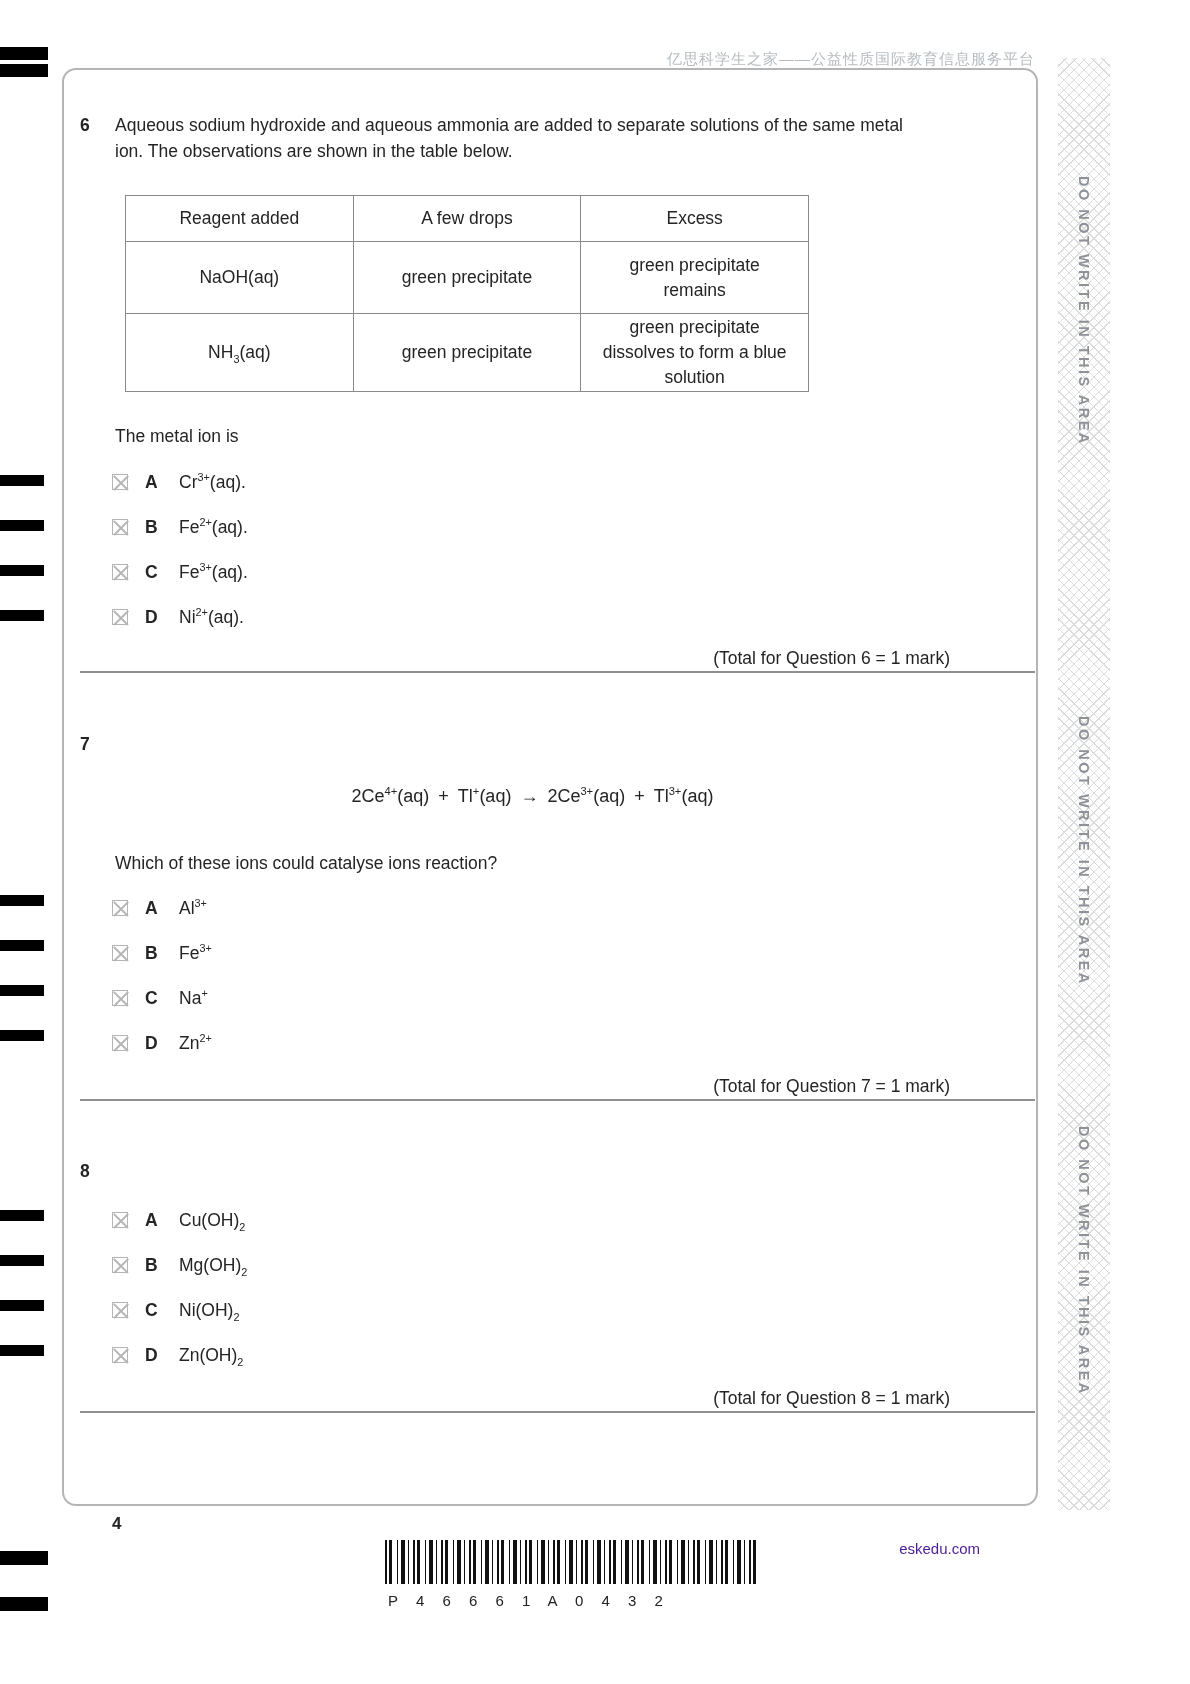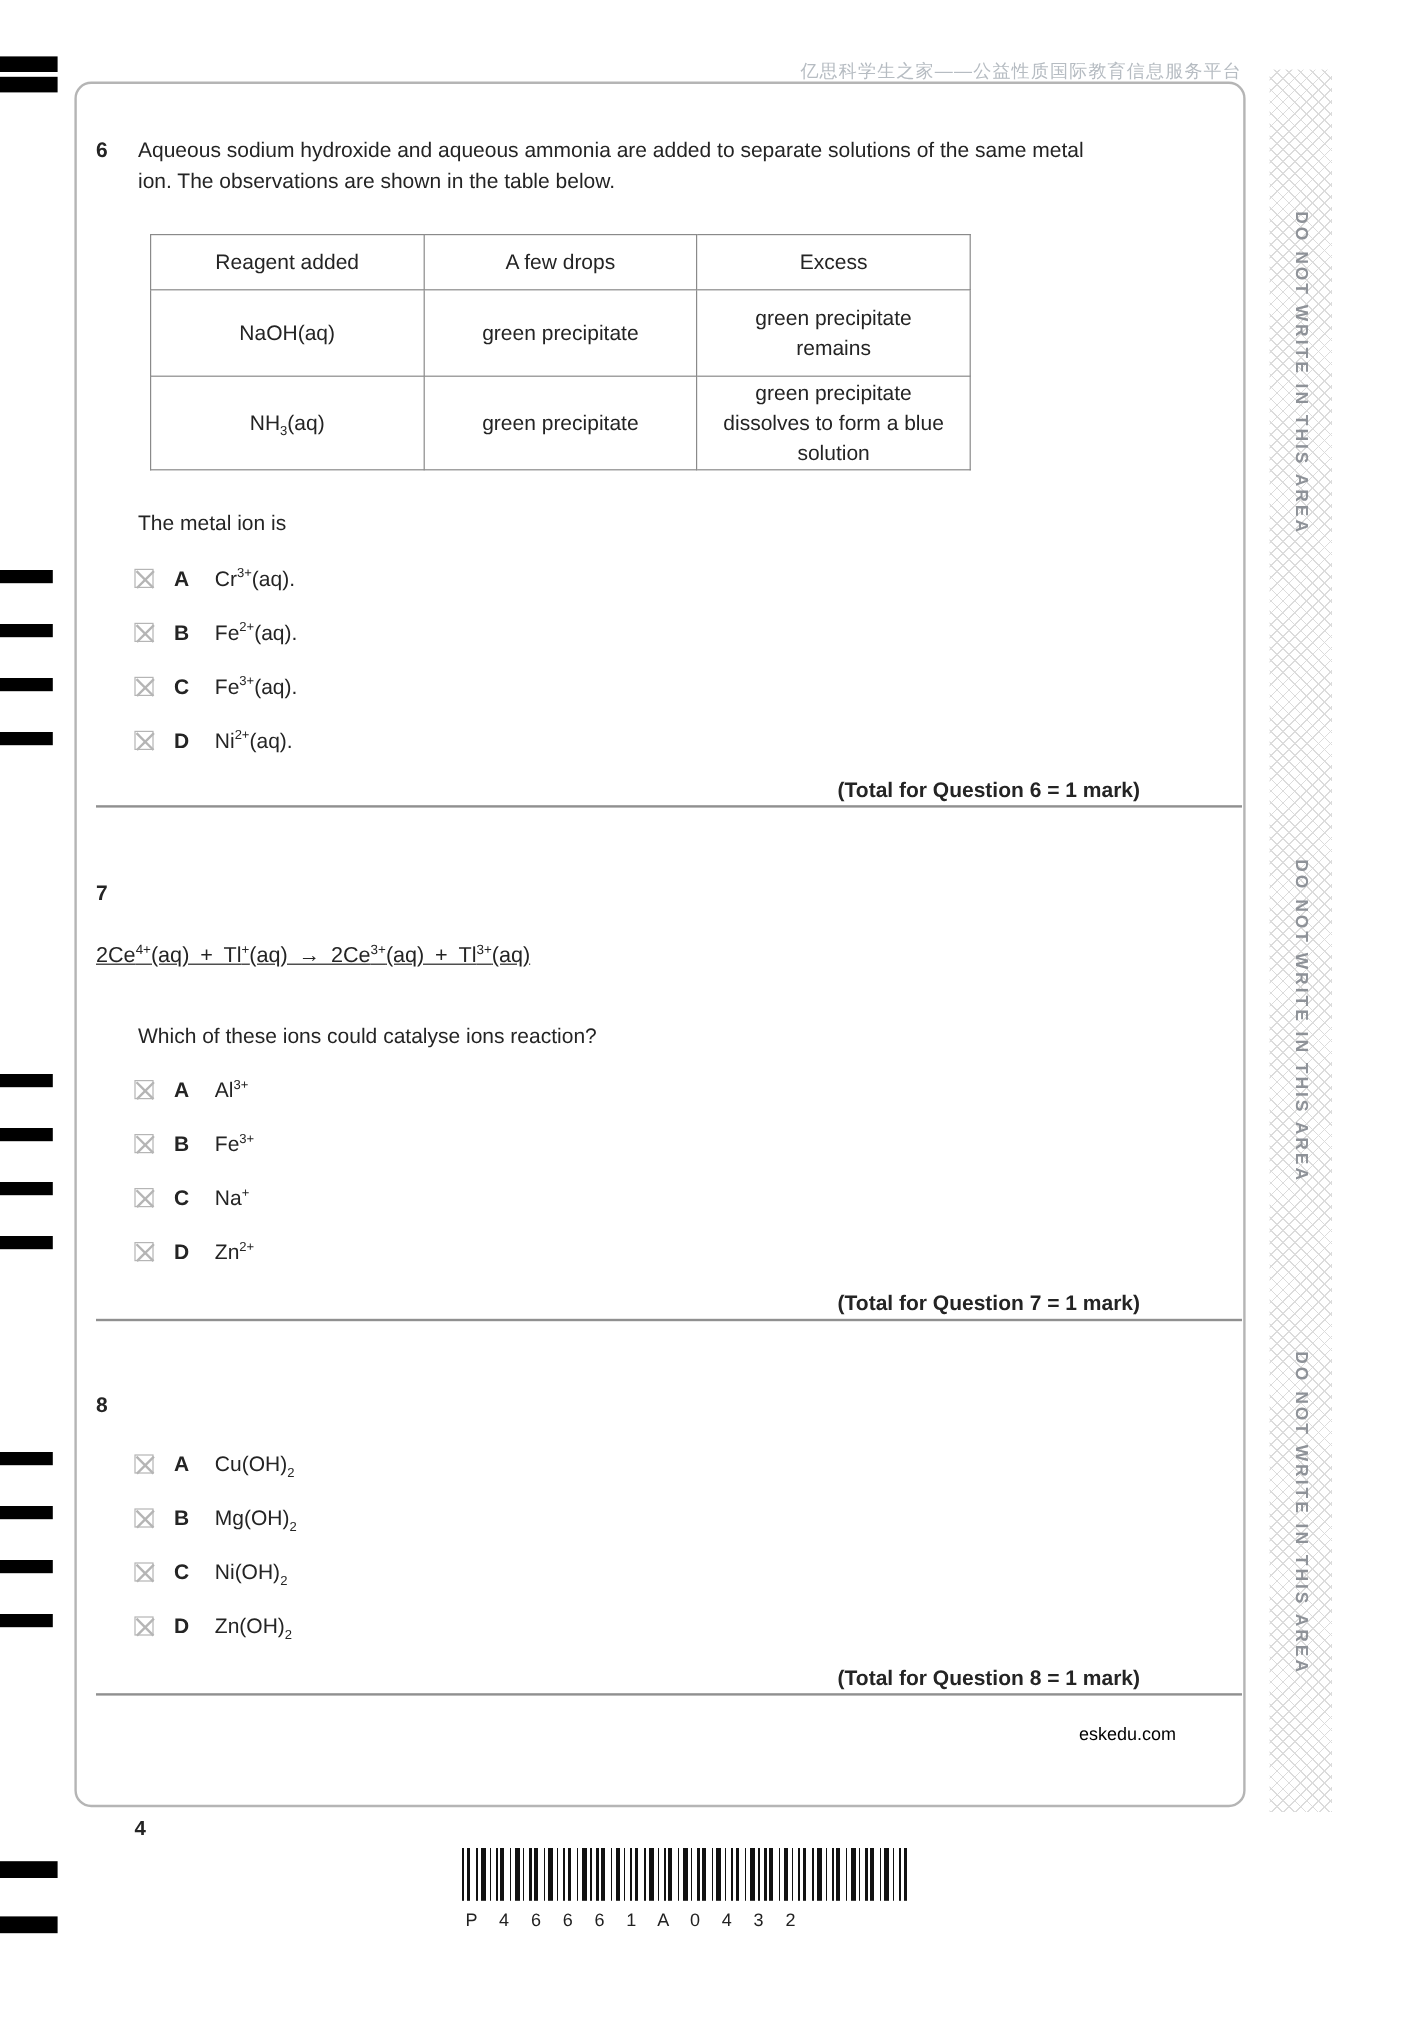--- a/index.html
+++ b/index.html
@@ -2,60 +2,60 @@
 <html><head>
 <meta charset="utf-8">
 <style>
   * { margin:0; padding:0; box-sizing:border-box; }
   body { background:#ffffff; font-family:"Liberation Sans", sans-serif; color:#242424; }
   .page { position:relative; width:1190px; height:1684px; background:#fff; overflow:hidden; }
 
   .mark { position:absolute; background:#000; }
 
   .top-wm { position:absolute; top:50px; right:155px; font-size:15px; color:#b6bcc2; letter-spacing:1px; }
-  .bot-wm { position:absolute; top:1437px; left:860px; width:120px; text-align:right; font-size:15px; color:#000000; }
+  .bot-wm { position:absolute; top:1540px; left:860px; width:120px; text-align:right; font-size:15px; color:#4c1d95; }
 
   .strip { position:absolute; left:1058px; top:58px; width:52px; height:1452px;
     background:
       repeating-linear-gradient(45deg,  #dcdcdc 0 1px, transparent 1px 7px),
       repeating-linear-gradient(-45deg, #dcdcdc 0 1px, transparent 1px 7px);
   }
   .dnw { position:absolute; left:50%; transform:translateX(-50%); writing-mode:vertical-rl;
     font-weight:700; font-size:14.5px; letter-spacing:2.5px; color:#8e9298; white-space:nowrap; }
 
   .frame { position:absolute; left:62px; top:68px; width:976px; height:1438px;
     border:2px solid #b5b5b5; border-radius:14px; }
 
   .qhead { position:absolute; left:80px; width:905px; display:flex; font-size:17.5px; line-height:26px; }
   .qnum  { font-weight:700; width:35px; flex:none; }
   .qtext { width:800px; }
 
   .stem { position:absolute; left:115px; font-size:17.5px; }
-  .eq   { position:absolute; left:80px; width:905px; font-size:18px;text-decoration:underline; }
+  .eq   { position:absolute; left:80px; width:905px; text-align:center; font-size:18px; }
 
   sup, sub { font-size:0.62em; line-height:0; }
 
   table.obs { position:absolute; left:125px; top:195px; width:684px; border-collapse:collapse; table-layout:fixed; }
   table.obs th, table.obs td { border:1.5px solid #8a8a8a; text-align:center; vertical-align:middle;
     font-size:17.5px; font-weight:400; padding:0 18px; line-height:25px; }
   table.obs tr.hd  { height:46px; }
   table.obs tr.r1  { height:72px; }
   table.obs tr.r2  { height:78px; }
 
   .opts { position:absolute; left:112px; }
   .opt  { display:flex; align-items:center; height:24px; margin-bottom:21px; font-size:17.5px; }
   .chk  { width:16px; height:16px; border:1.5px solid #b5b5b5; position:relative; flex:none; }
   .chk::before, .chk::after { content:""; position:absolute; left:-2px; top:6.5px; width:20px; height:1.5px; background:#b5b5b5; }
   .chk::before { transform:rotate(45deg); }
   .chk::after  { transform:rotate(-45deg); }
   .letter { font-weight:700; margin-left:17px; width:20px; flex:none; }
   .otext  { margin-left:14px; }
 
   .total { position:absolute; left:80px; width:955px; text-align:right; padding-right:85px;
-    font-weight:700; font-size:17.5px; }
+    font-weight:400; font-size:17.5px; }
   .rule  { position:absolute; left:80px; width:955px; height:2px; background:#909090; }
 
   .pnum { position:absolute; left:112px; top:1514px; font-weight:700; font-size:17px; }
 
   .barcode { position:absolute; left:385px; top:1540px; width:375px; height:44px;
     background: repeating-linear-gradient(90deg,
       #111 0 2px, #fff 2px 4px, #111 4px 7px, #fff 7px 12px,
       #111 12px 13px, #fff 13px 16px, #111 16px 20px, #fff 20px 23px,
       #111 23px 24px, #fff 24px 28px); }
   .bartext { position:absolute; left:388px; top:1592px; width:370px; 

